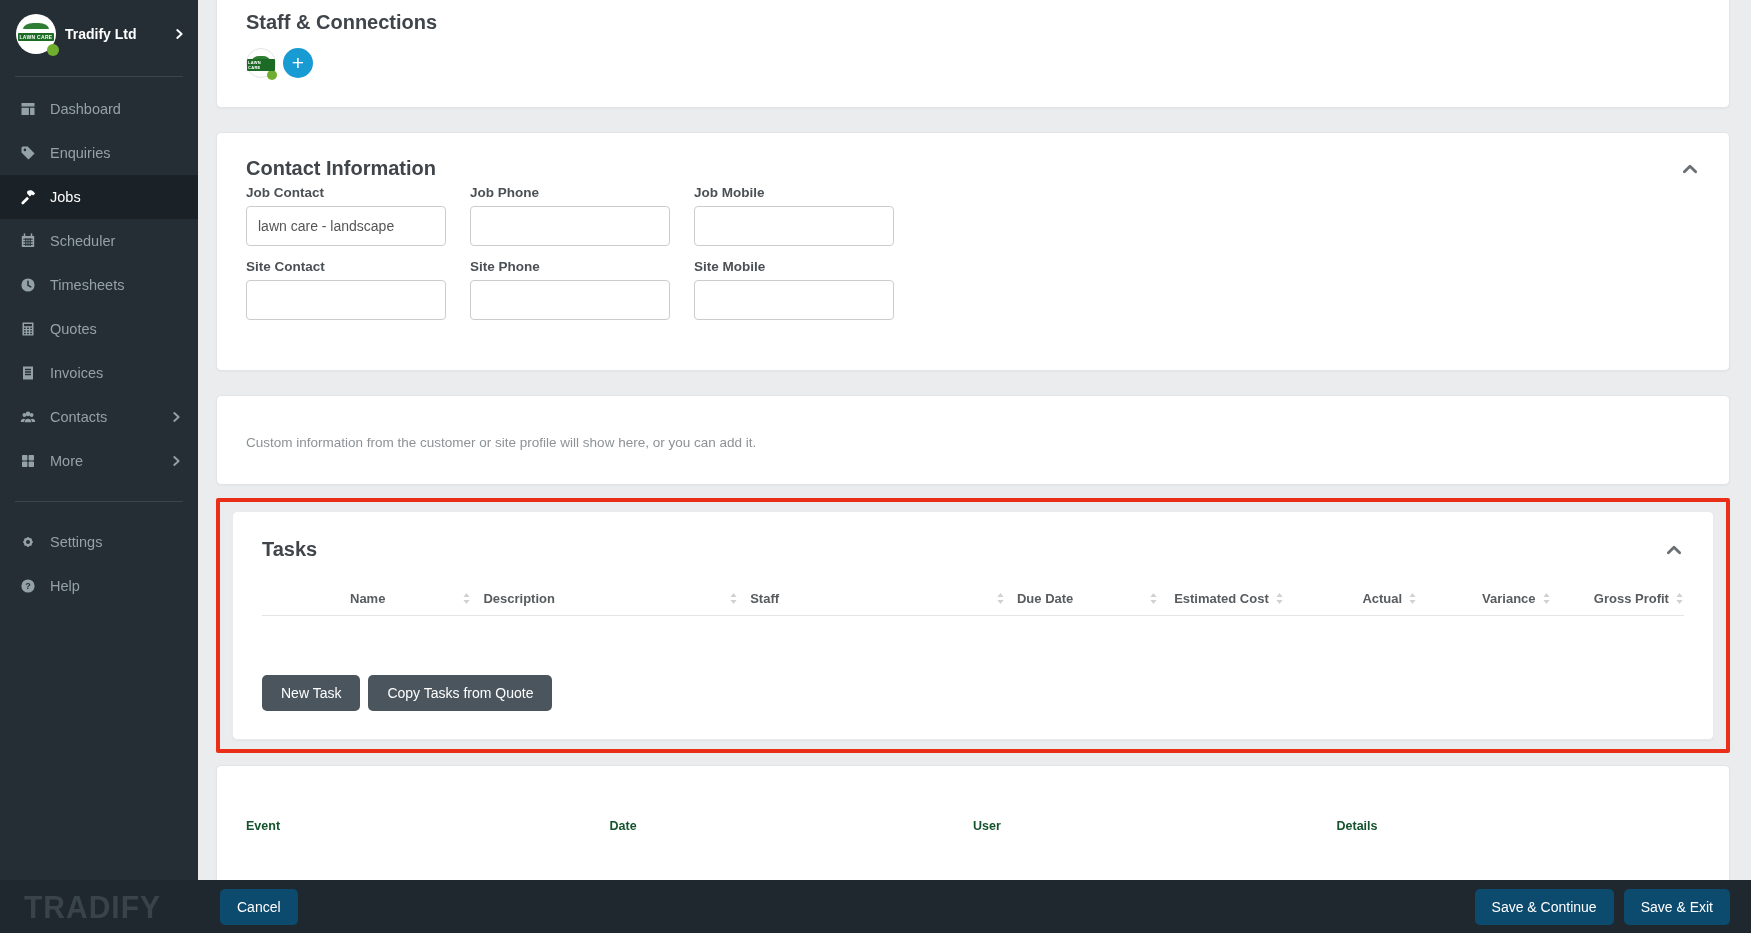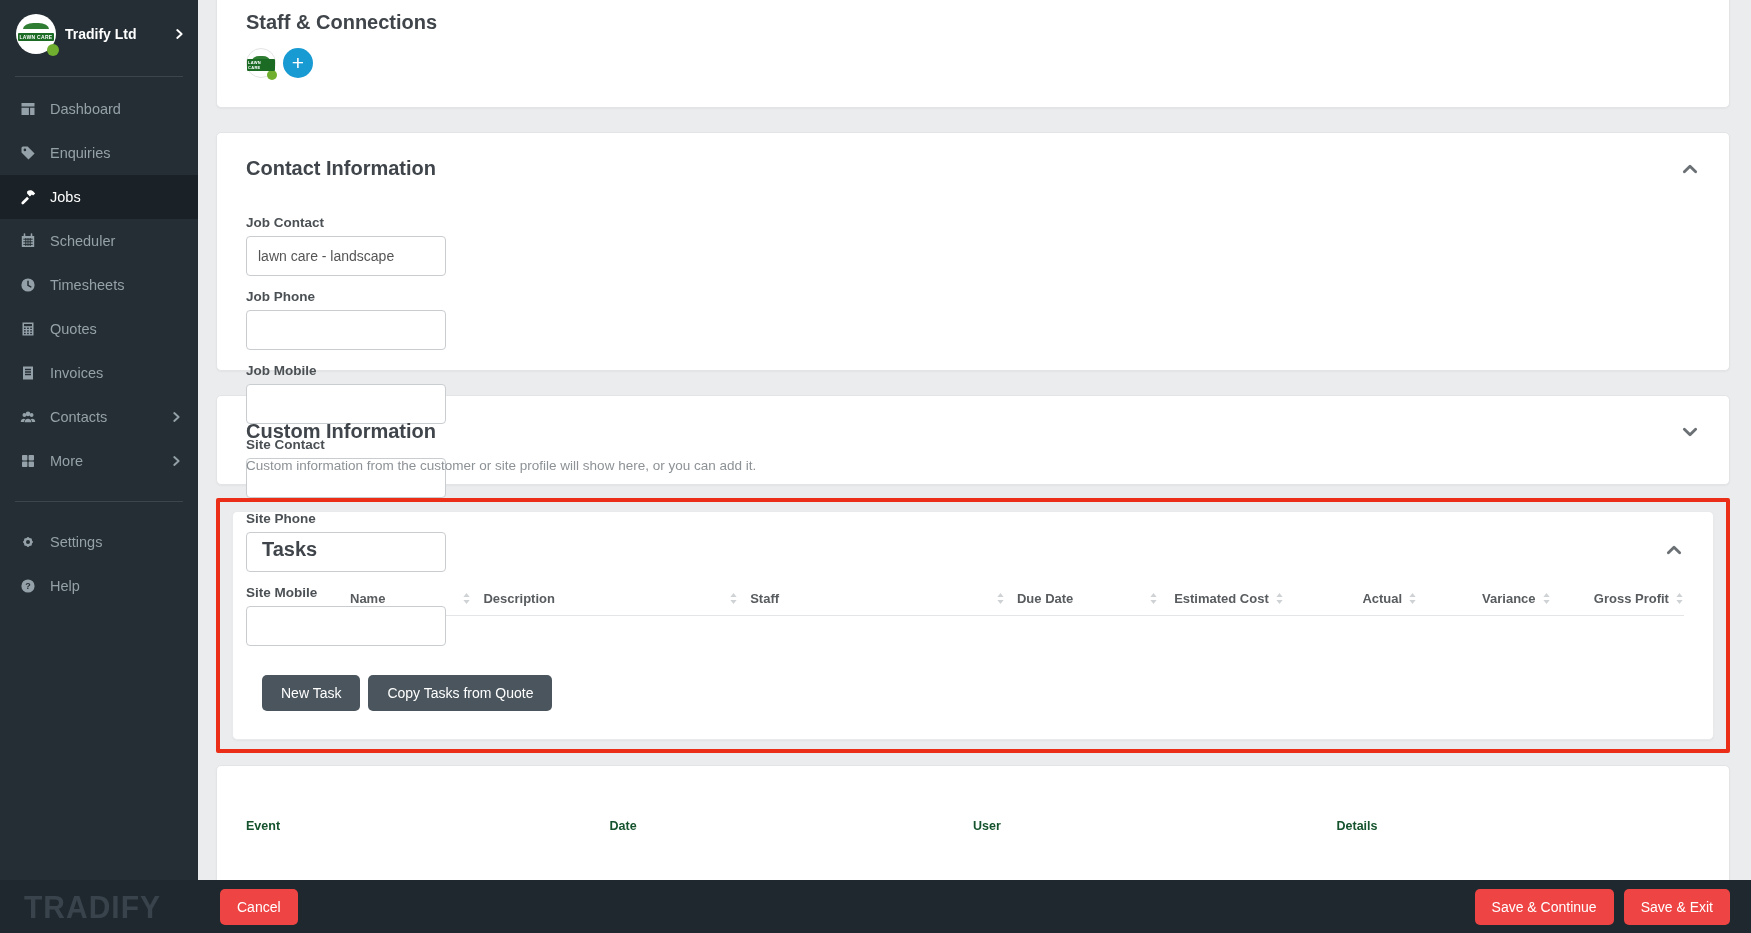--- a/index.html
+++ b/index.html
@@ -35,21 +35,21 @@
   .avatar-row { display:flex; align-items:center; margin-top:14px; }
   .staff-avatar { position:relative; width:30px; height:30px; border-radius:50%; background:#fff; border:1px solid #e4e4e4;
                   display:flex; align-items:center; justify-content:center; margin-right:7px; }
   .staff-avatar .logo-grass { top:7px; left:5px; right:5px; height:5px; }
   .staff-avatar .logo-art { font-size:4px; padding:1px; }
   .staff-avatar .status-dot { width:10px; height:10px; right:-2px; bottom:-3px; }
   .add-btn { width:30px; height:30px; border-radius:50%; background:#189ad3; color:#fff; border:none; font-size:21px;
              line-height:28px; text-align:center; cursor:pointer; font-family:"Liberation Sans",sans-serif; }
 
   .card-contact { margin-top:24px; padding:24px 29px 29px; height:239px; }
-  .form-grid { display:flex; flex-wrap:wrap; width:700px; margin-top:35px;flex-direction:column; }
+  .form-grid { display:flex; flex-wrap:wrap; width:700px; margin-top:5px; }
   .field { width:200px; margin-right:24px; margin-bottom:13px; }
   .field label { display:block; font-size:13.5px; font-weight:600; color:#4b5054; margin-bottom:6px; }
   .field input { width:100%; height:40px; border:1px solid #c9cdd0; border-radius:4px; padding:0 11px; font-size:14px;
                  color:#555; font-family:"Liberation Sans",sans-serif; background:#fff; }
 
   .card-custom { margin-top:24px; padding:24px 29px 26px; height:90px; }
   .custom-desc { margin-top:15px; font-size:13.5px; color:#8d9296; }
 
   .highlight-rect { margin-top:13px; border:4px solid #ea2e17; border-radius:2px; padding:9px 12px; }
   .card-tasks { padding:26px 29px 30px; height:229px; border-color:#e9eaeb; }
@@ -68,21 +68,21 @@
   .card-activity { margin-top:12px; padding:26px 29px; height:160px; }
   .act-head-row { display:flex; margin-top:27px; }
   .acol { width:25%; font-size:12.5px; font-weight:600; color:#14532d; }
 
   
   .bottombar { position:absolute; left:0; bottom:0; width:1751px; height:53px; background:#1f282e; z-index:3;
                display:flex; align-items:center; }
   .brand { margin-left:24px; font-size:30px; font-weight:900; letter-spacing:1px; color:#39434b;
            transform:scaleY(1.05); width:150px; }
   .btn-cancel { margin-left:46px; }
-  .bar-btn { background:#ef4444; color:#fff; border:none; border-radius:5px; height:36px; padding:0 17px;
+  .bar-btn { background:#0c4a6e; color:#fff; border:none; border-radius:5px; height:36px; padding:0 17px;
              font-size:14px; font-family:"Liberation Sans",sans-serif; cursor:pointer; }
   .bar-right { margin-left:auto; margin-right:21px; display:flex; gap:10px; }
 </style>
 </head>
 <body>
 
 <div class="app">
 
   <aside class="sidebar">
     <div class="org">
@@ -275,28 +275,20 @@
           <input type="text" value="" style="">
         </div>
         <div class="field">
           <label>Site Mobile</label>
           <input type="text" value="" style="">
         </div>
       </div>
     </section>
 
     <section class="card card-custom">
-      <div class="card-head">
-        <div class="card-title">Custom Information</div>
-        <span class="collapse-btn">
-          <svg width="20" height="20" viewBox="0 0 16 16">
-              <polyline points="3.5,5.8 8,10.2 12.5,5.8" fill="none" stroke="#6b7075" stroke-width="2.3" stroke-linecap="round" stroke-linejoin="round"></polyline>
-            </svg>
-        </span>
-      </div>
       <div class="custom-desc">Custom information from the customer or site profile will show here, or you can add it.</div>
     </section>
 
     <div class="highlight-rect">
       <section class="card card-tasks">
         <div class="card-head">
           <div class="card-title">Tasks</div>
           <span class="collapse-btn">
             <svg width="20" height="20" viewBox="0 0 16 16">
                 <polyline points="3.5,10.2 8,5.8 12.5,10.2" fill="none" stroke="#6b7075" stroke-width="2.3" stroke-linecap="round" stroke-linejoin="round"></polyline>

